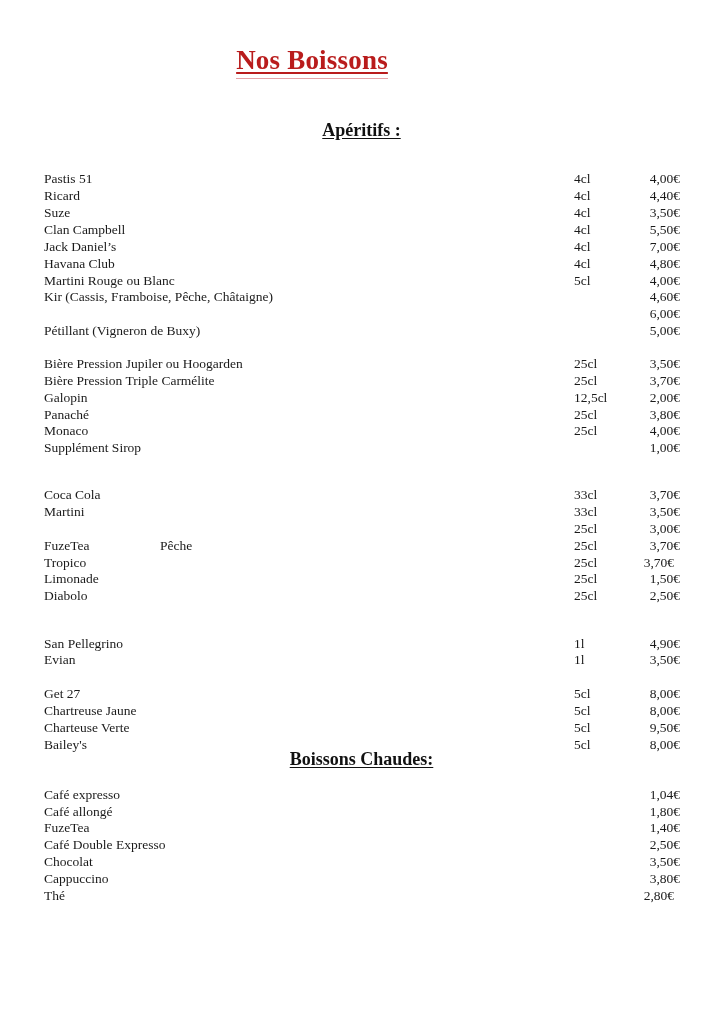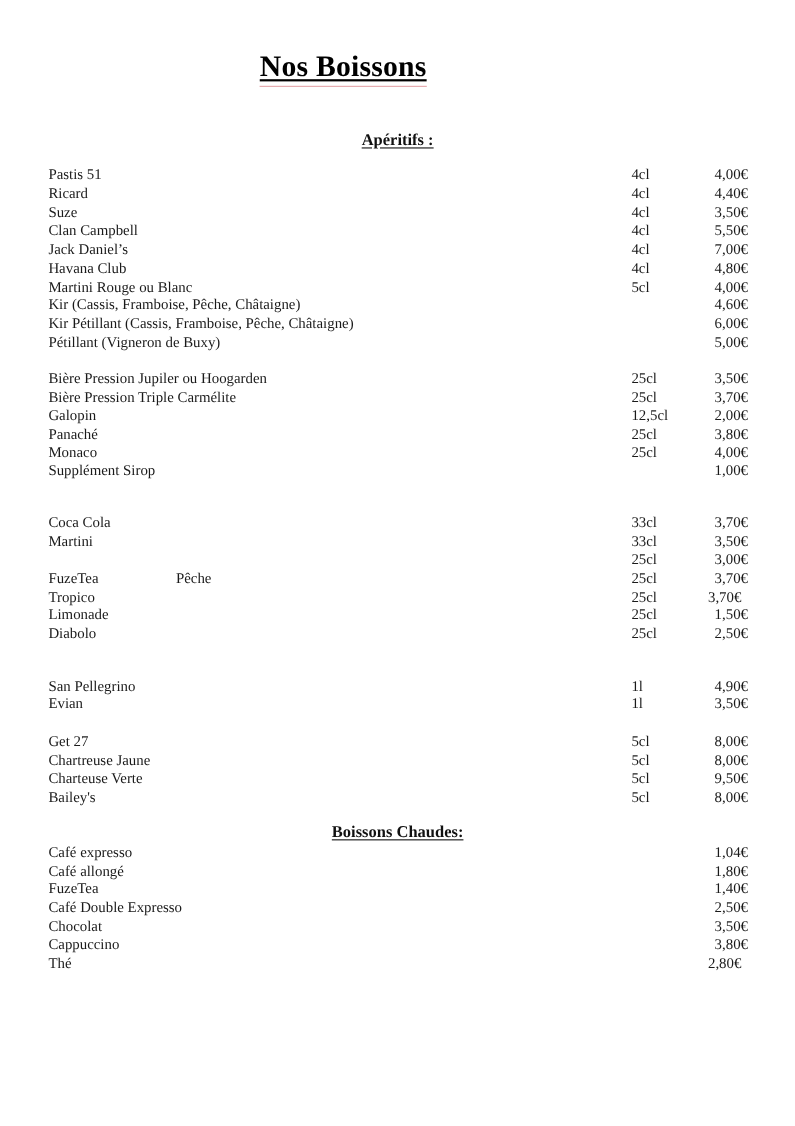--- a/index.html
+++ b/index.html
@@ -4,37 +4,37 @@
   <style>
     html, body { margin: 0; padding: 0; background: #ffffff; }
     body {
       width: 723px; height: 1024px; position: relative; overflow: hidden;
       font-family: "Liberation Serif", "DejaVu Serif", serif;
       color: #1a1a1a;
     }
     .title {
       position: absolute; left: 0; width: 624px; top: 44px;
       text-align: center;
-      font-size: 27px; font-weight: bold; color: #000000;
+      font-size: 27px; font-weight: bold; color: #b91c1c;
       letter-spacing: 0.2px;
     }
     .title span {
       display: inline-block;
       text-decoration: underline; text-decoration-thickness: 1.5px; text-underline-offset: 3px;
       border-bottom: 1px solid #e4a3a8; padding-bottom: 2px;
       line-height: 32px;
     }
     .section-head {
       position: absolute; left: 0; width: 723px;
-      text-align: center; font-size: 15px; font-weight: bold; color: #111;
+      text-align: center; font-size: 18px; font-weight: bold; color: #111;
     }
     .section-head span { text-decoration: underline; text-underline-offset: 2px; }
     .row {
       position: absolute; left: 44px; width: 640px; height: 17px;
-      font-size: 13.5px; line-height: 17px;
+      font-size: 13.5px; line-height: 17px; margin-top: 20px;
     }
     .row .name { position: absolute; left: 0; white-space: nowrap; }
     .row .sub { position: absolute; left: 116px; white-space: nowrap; }
     .row .vol { position: absolute; left: 530px; white-space: nowrap; }
     .row .price { position: absolute; right: 4px; white-space: nowrap; text-align: left; }
     .row .price.shift { right: 10px; }
   </style>
 </head>
 <body>
 
@@ -76,21 +76,20 @@
     <span class="name">Martini Rouge ou Blanc</span>
     <span class="vol">5cl</span>
     <span class="price">4,00€</span>
   </div>
 <div class="row" style="top:268px">
     <span class="name">Kir (Cassis, Framboise, Pêche, Châtaigne)</span>
     <span class="vol"></span>
     <span class="price">4,60€</span>
   </div>
 <div class="row" style="top:285px">
-    <span class="name">Kir Pétillant (Cassis, Framboise, Pêche, Châtaigne)</span>
     <span class="vol"></span>
     <span class="price">6,00€</span>
   </div>
 <div class="row" style="top:302px">
     <span class="name">Pétillant (Vigneron de Buxy)</span>
     <span class="vol"></span>
     <span class="price">5,00€</span>
   </div>
 
 <div class="row" style="top:335px">

